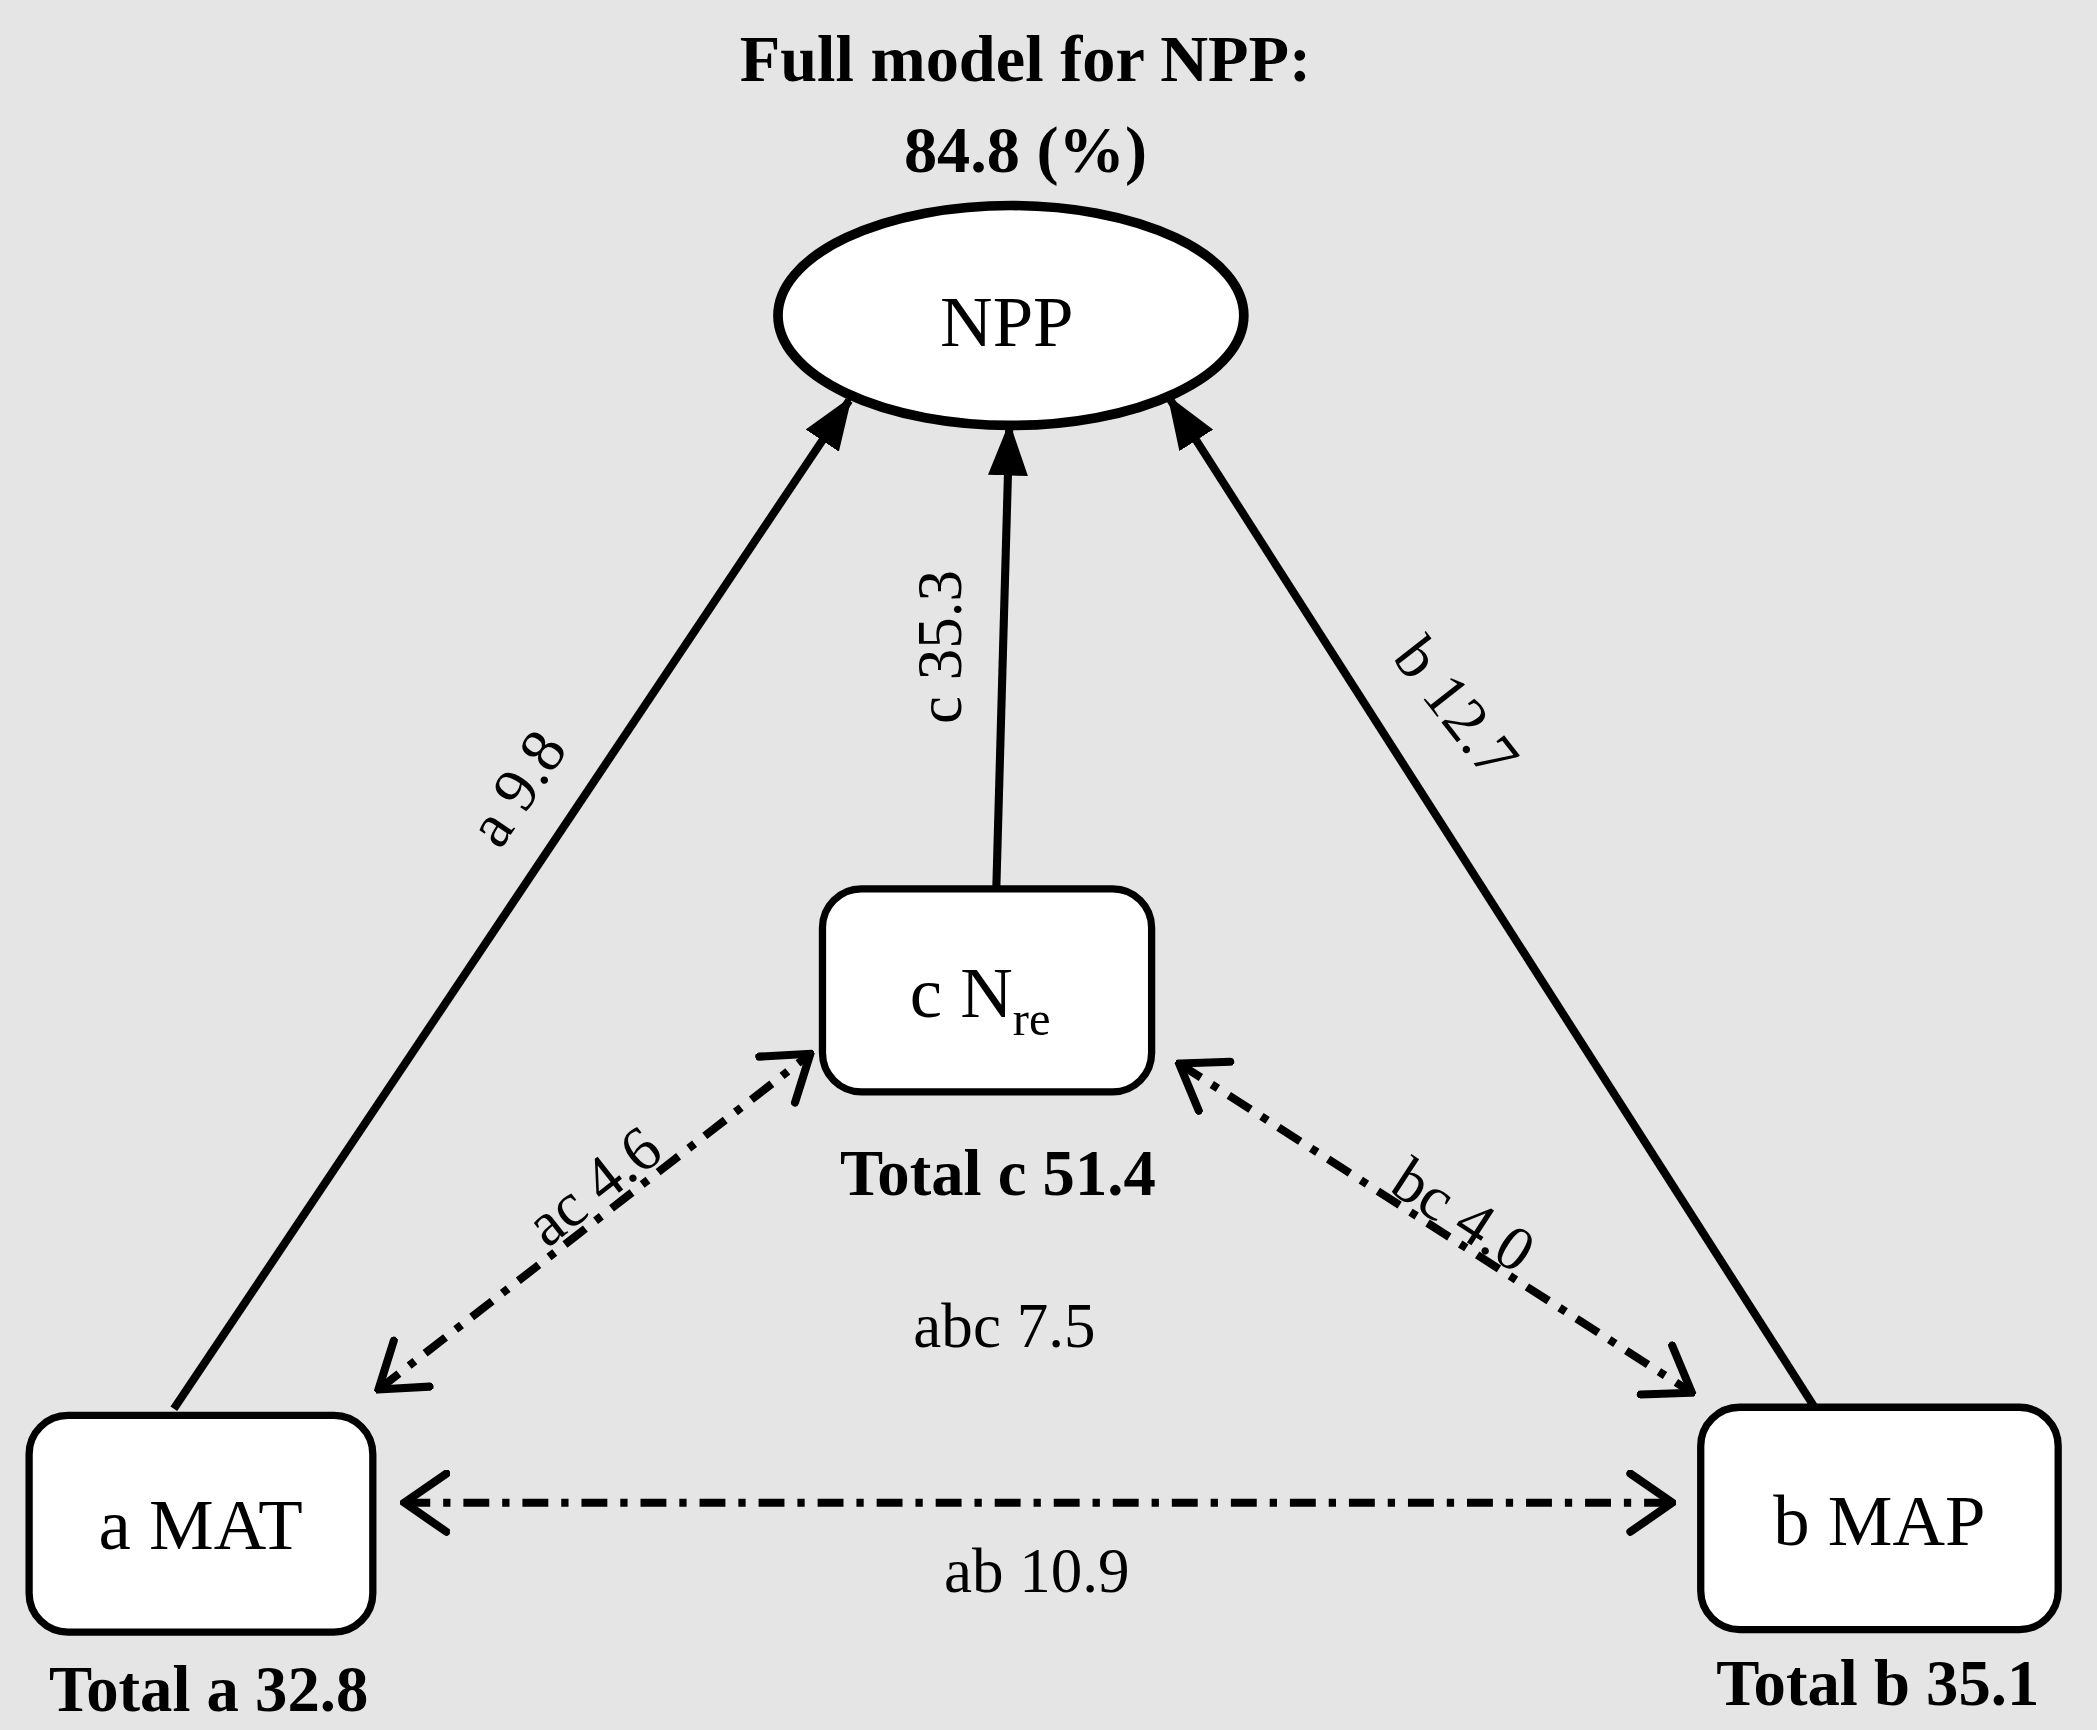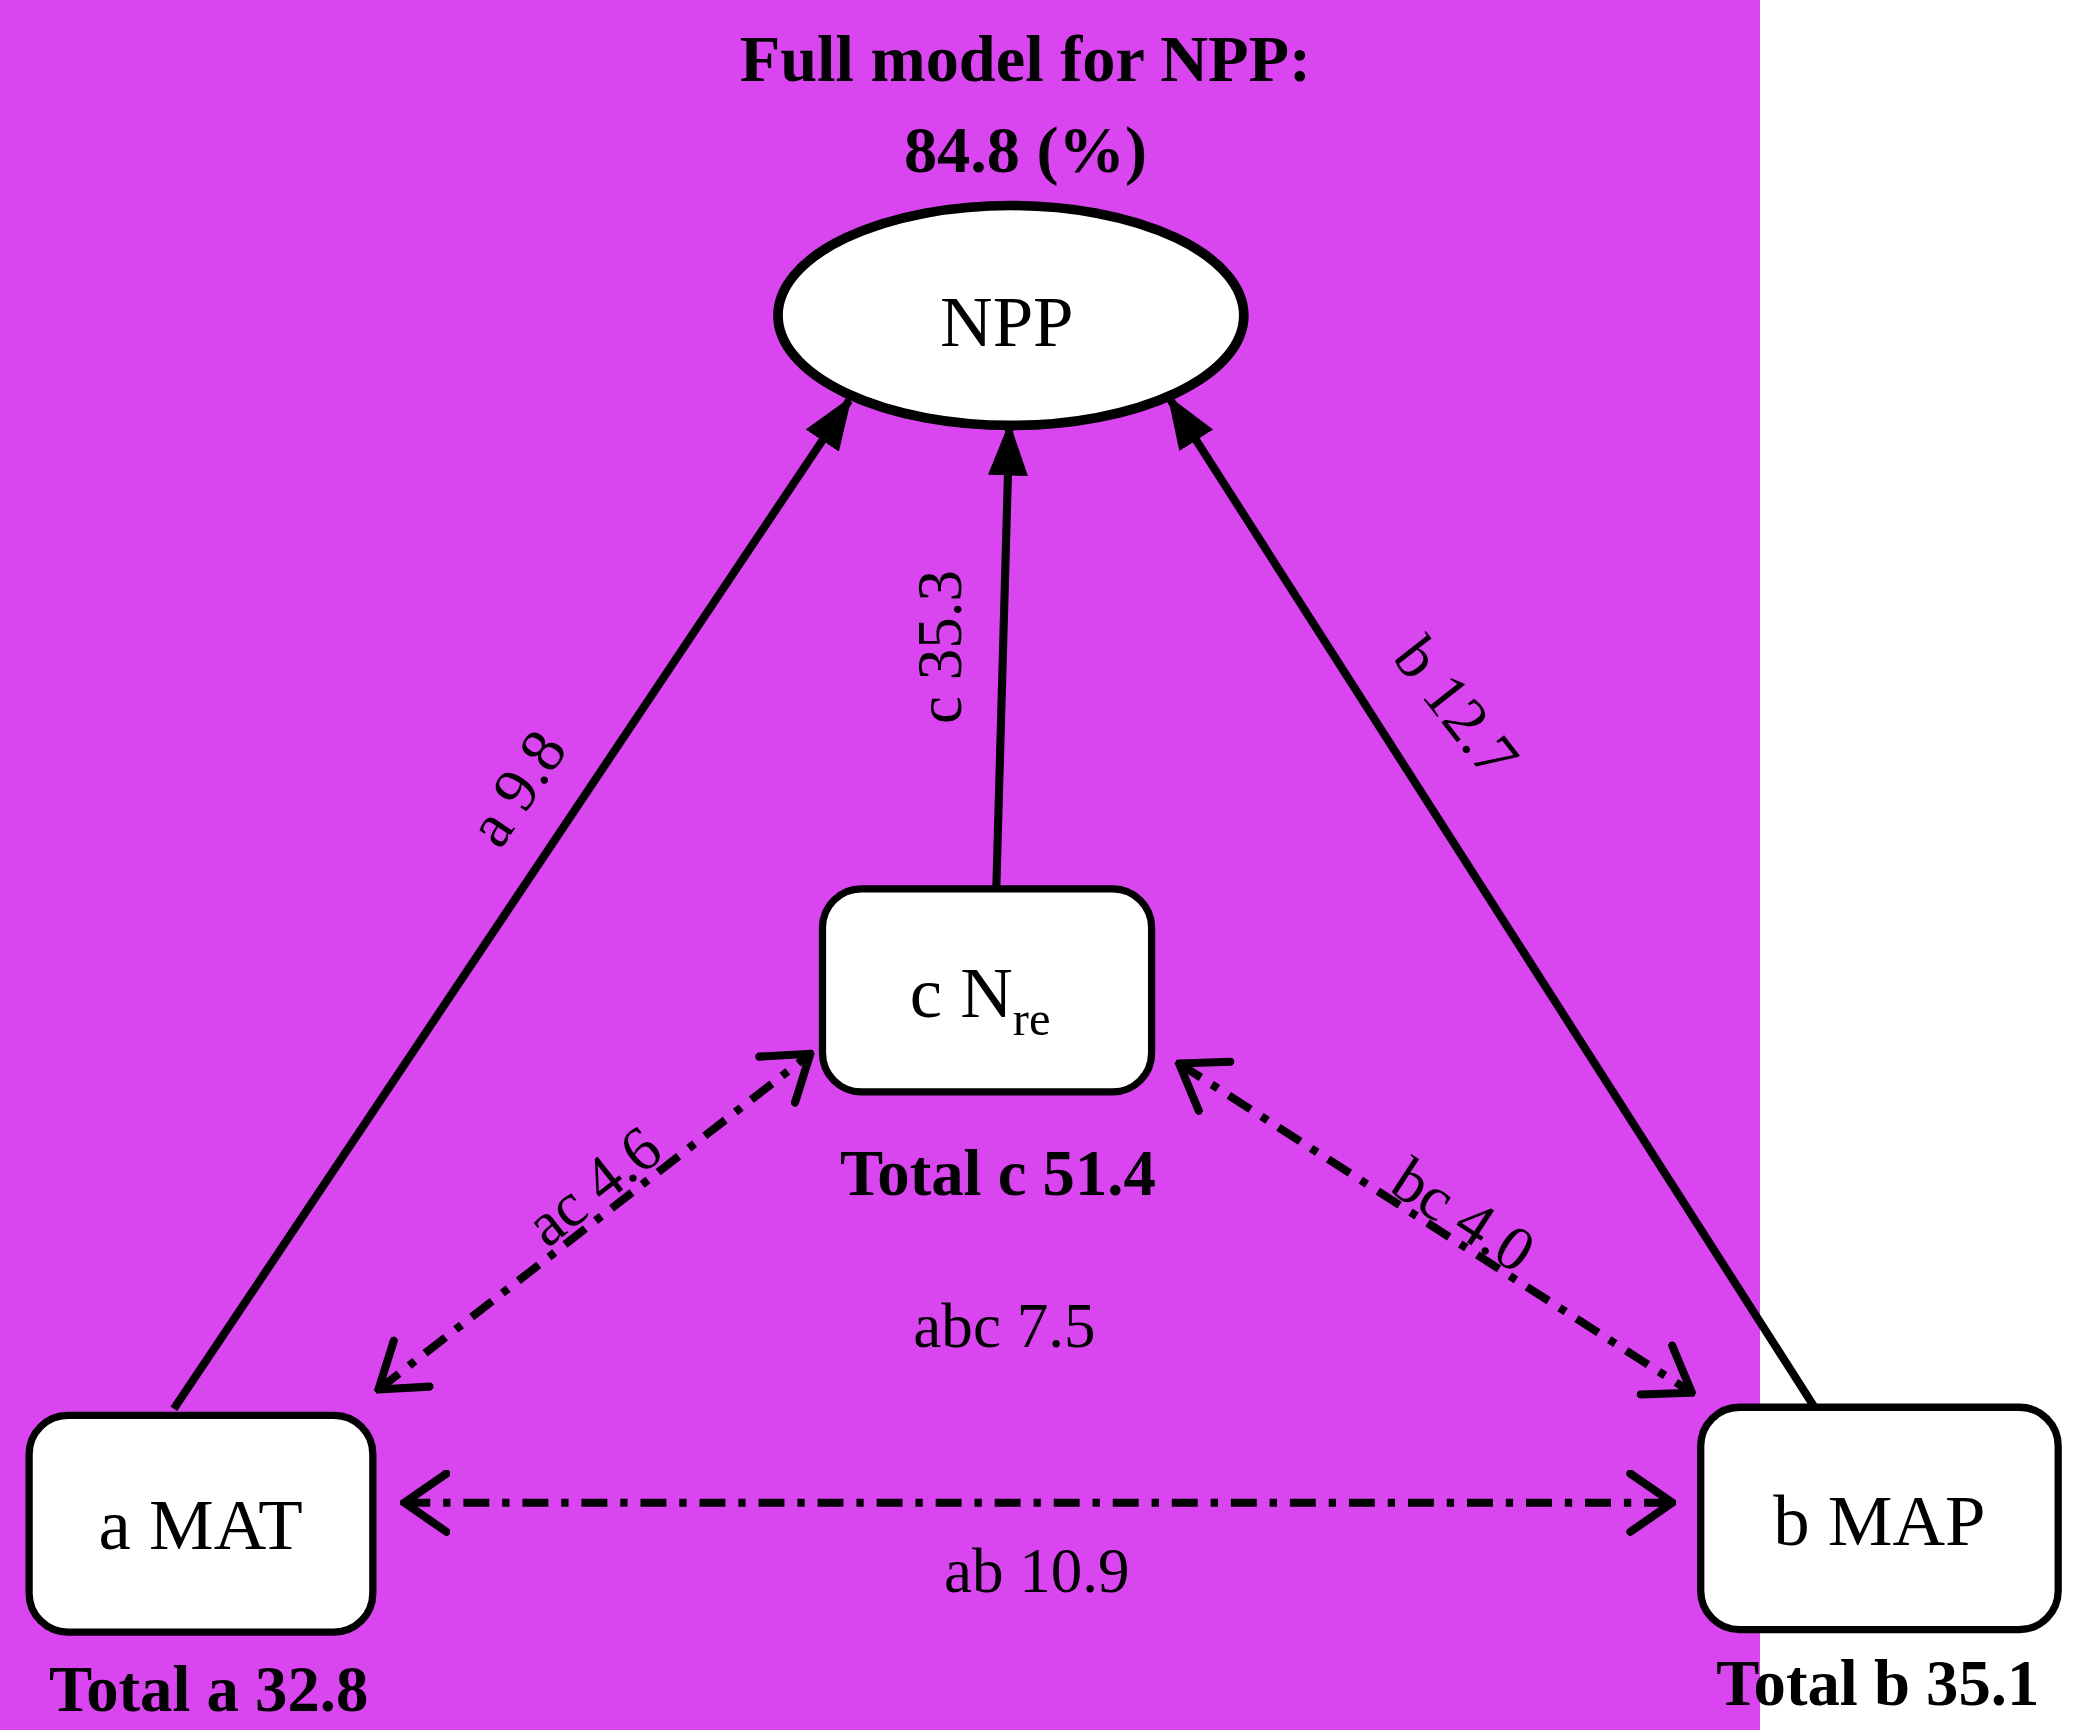--- a/index.html
+++ b/index.html
@@ -1,16 +1,16 @@
 <!DOCTYPE html>
 <html style="font-size:13px"><head>
 <meta charset="utf-8">
 <style>
   html,body{margin:0;padding:0;background:#ffffff;}
-  .canvas-wrap{width:1760px;height:1730px;background:#d946ef;}
+  .canvas-wrap{width:2097px;height:1730px;background:#e5e5e5;}
   svg{display:block;}
   text{font-family:"Liberation Serif","DejaVu Serif",serif;fill:#000000;}
   .title-text{font-size:82px;font-weight:bold;}
   .node-label{font-size:90px;}
   .node-sub{font-size:60px;}
   .edge-label{font-size:78px;}
   .total-label{font-size:80px;font-weight:bold;}
   .solid-edge{stroke:#000000;stroke-width:10;fill:none;}
   .dashdot-edge{stroke:#000000;stroke-width:10;fill:none;stroke-dasharray:32 16 9 16;}
   .node-shape{fill:#ffffff;stroke:#000000;}

